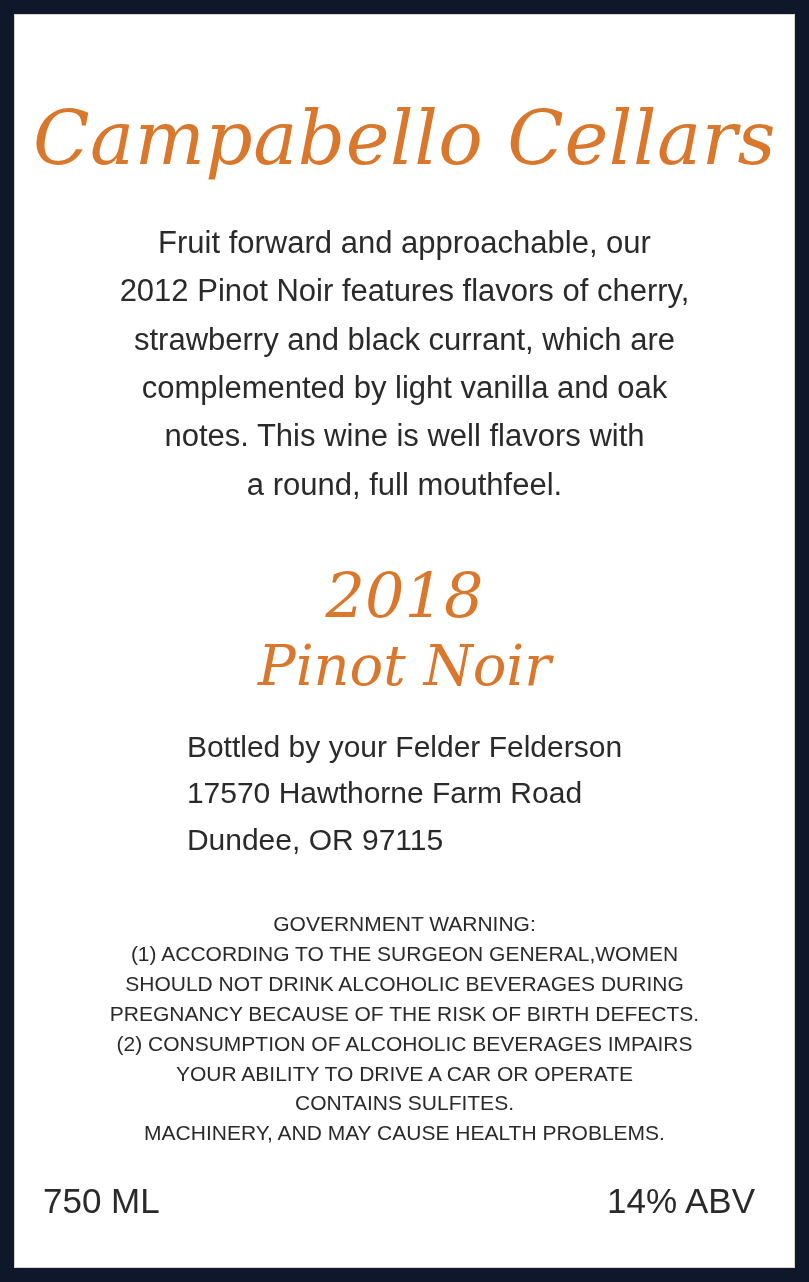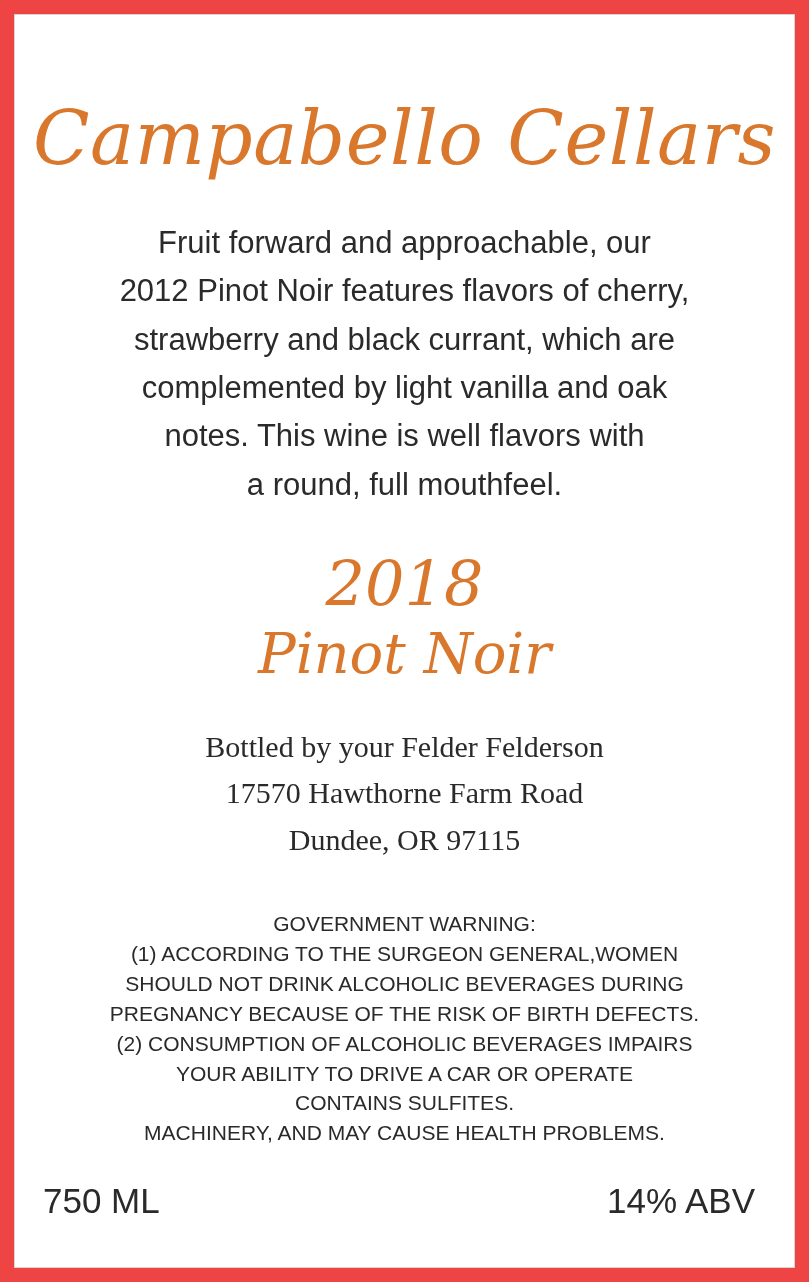--- a/index.html
+++ b/index.html
@@ -10,21 +10,21 @@
   body {
     width: 809px;
     height: 1282px;
     font-family: "Liberation Sans", sans-serif;
     -webkit-font-smoothing: antialiased;
   }
   .label-canvas {
     position: relative;
     width: 809px;
     height: 1282px;
-    background: #ef4444;
+    background: #0f172a;
     box-sizing: border-box;
     padding: 14px;
   }
   .label-border {
     position: relative;
     width: 100%;
     height: 100%;
     box-sizing: border-box;
     border: 1px solid #d8d5d0;
     background: #ffffff;
@@ -49,44 +49,44 @@
     margin-top: 44px;
     font-family: "Liberation Sans", sans-serif;
     font-size: 31px;
     line-height: 1.56;
     color: #2a2a2a;
     text-align: center;
     max-width: 680px;
     font-weight: 400;
   }
   .vintage {
-    margin-top: 44px;
+    margin-top: 56px;
     font-family: "DejaVu Serif", serif;
     font-style: italic;
     font-size: 62px;
     line-height: 1.0;
     color: #d9782d;
     text-align: center;
   }
   .varietal {
     margin-top: 10px;
     font-family: "DejaVu Serif", serif;
     font-style: italic;
     font-size: 56px;
     line-height: 1.05;
     color: #d9782d;
     text-align: center;
   }
   .bottler {
-    margin-top: 40px;
-    font-family: Liberation Serif, serif;
+    margin-top: 28px;
+    font-family: Liberation Sans, sans-serif;
     font-size: 30px;
     line-height: 1.55;
     color: #2a2a2a;
-    text-align: center;
+    text-align: left;
   }
   .bottler div {
     white-space: nowrap;
   }
   .warning {
     margin-top: 46px;
     font-family: "Liberation Sans", sans-serif;
     font-size: 21px;
     line-height: 1.42;
     color: #2a2a2a;

